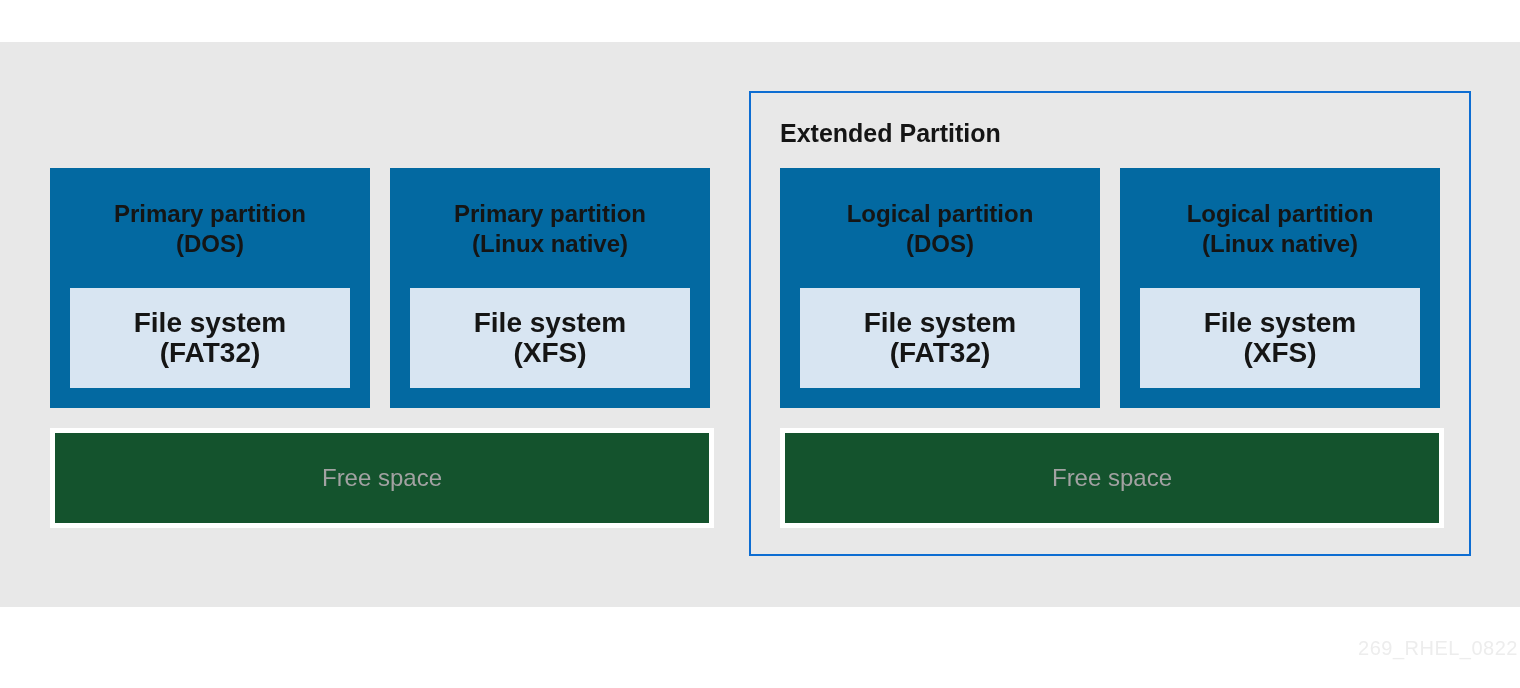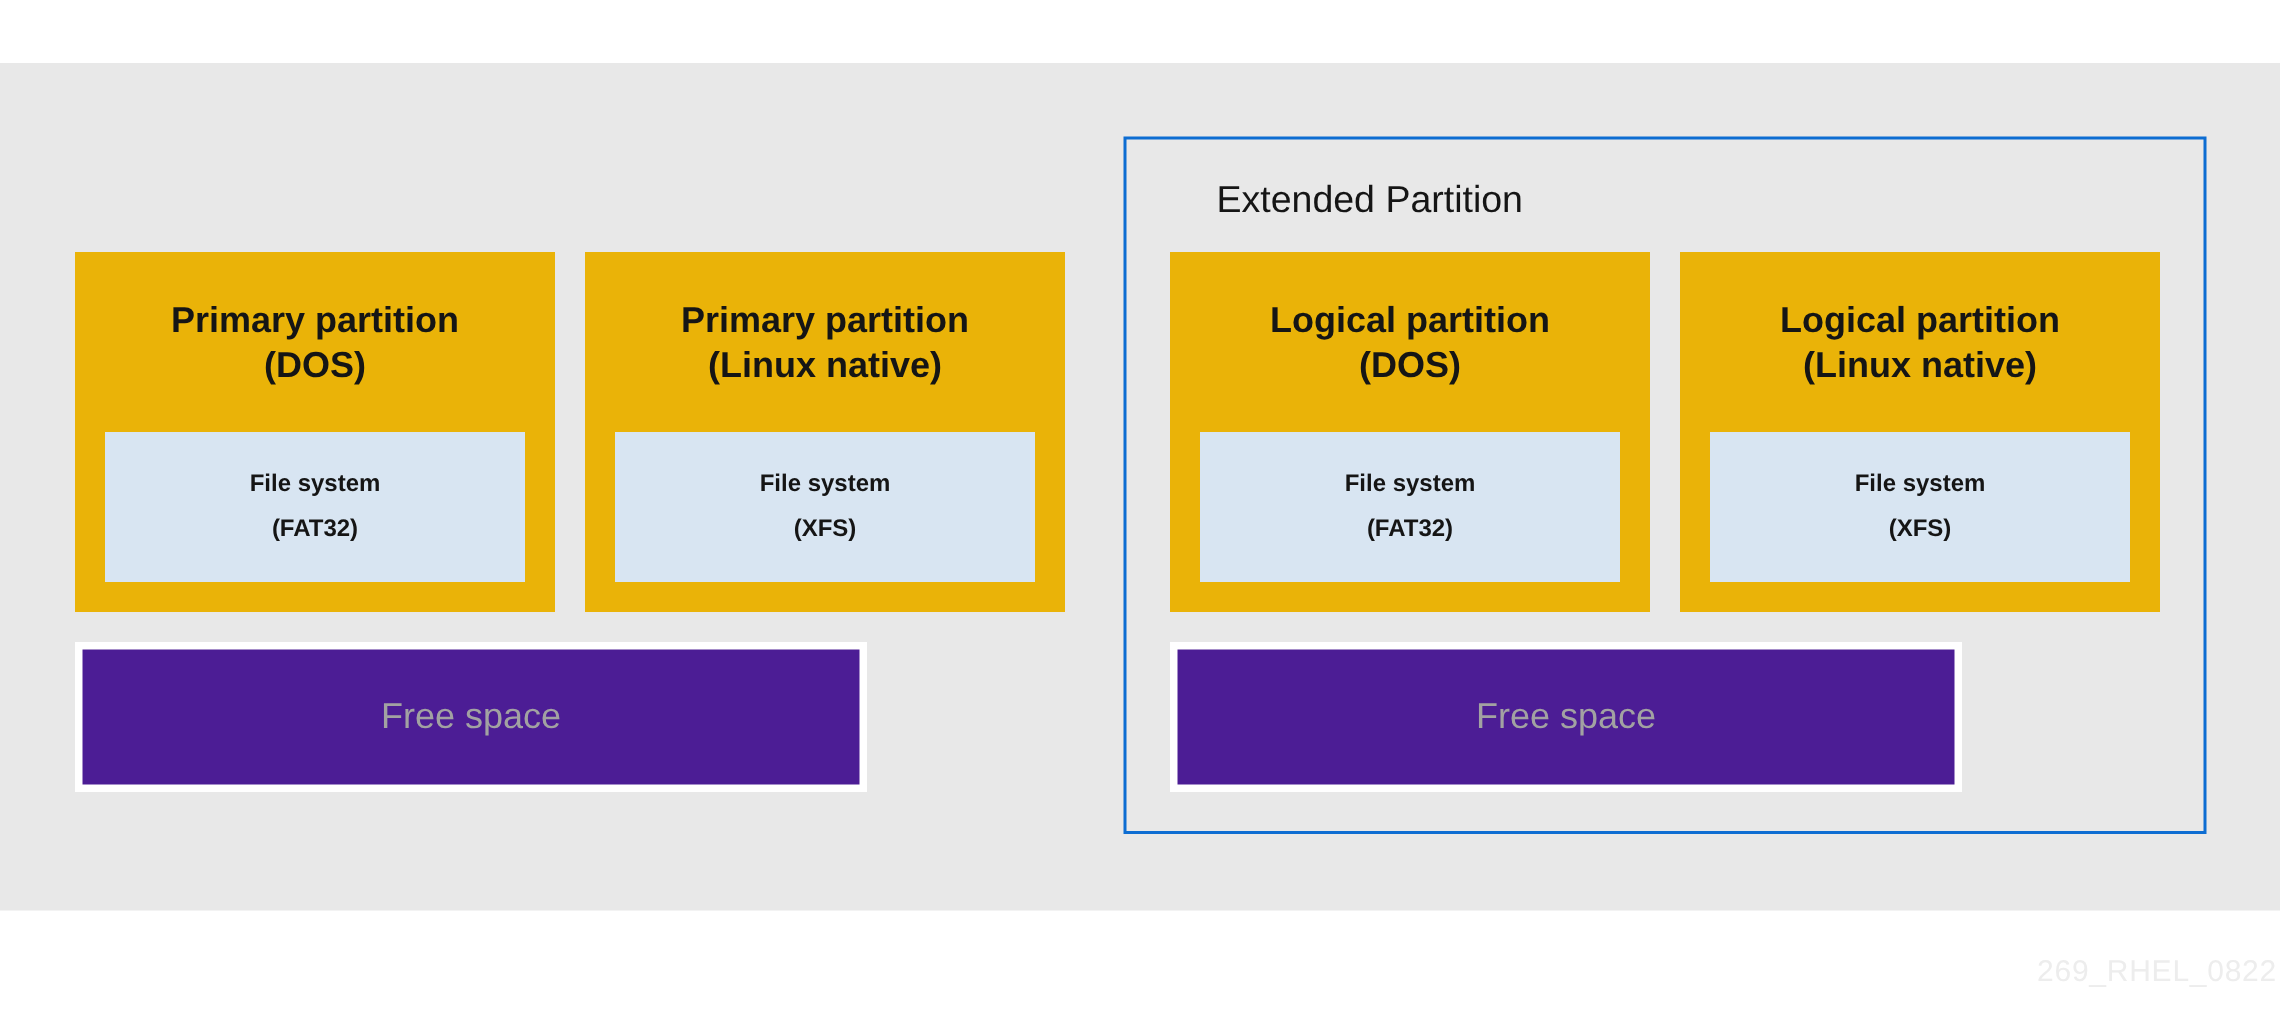--- a/index.html
+++ b/index.html
@@ -40,35 +40,35 @@
     left: 749px;
     top: 91px;
     width: 718px;
     height: 461px;
     border: 2px solid #0d6dd2;
     box-sizing: content-box;
     background: transparent;
   }
   .extended-label {
     position: absolute;
-    left: 811px;
+    left: 780px;
     top: 118px;
     font-size: 25px;
     line-height: 30px;
-    font-weight: 400;
+    font-weight: 700;
     color: #151515;
     white-space: nowrap;
   }
 
   .partition {
     position: absolute;
     top: 168px;
     width: 320px;
     height: 240px;
-    background: #eab308;
+    background: #0369a1;
   }
   .partition.p1 { left: 50px;  }
   .partition.p2 { left: 390px; }
   .partition.l1 { left: 780px; }
   .partition.l2 { left: 1120px; }
 
   .p-title {
     margin-top: 31px;
     text-align: center;
     font-size: 24px;
@@ -82,34 +82,34 @@
     position: absolute;
     left: 20px;
     top: 120px;
     width: 280px;
     height: 100px;
     background: #d8e5f2;
     display: flex;
     flex-direction: column;
     justify-content: center;
     text-align: center;
-    font-size: 16px;
+    font-size: 28px;
     line-height: 30px;
     color: #151515;
   }
   .fs-name { display: block; font-weight: 700; }
   .fs-type { display: block; font-weight: 700; }
 
   .free-space {
     position: absolute;
     top: 428px;
-    width: 528px;
+    width: 664px;
     height: 100px;
     box-sizing: border-box;
-    background: #4c1d95;
+    background: #14532d;
     border: 5px solid #ffffff;
     display: flex;
     align-items: center;
     justify-content: center;
     font-size: 24px;
     font-weight: 400;
     color: #a2a2a2;
   }
   .free-space.left  { left: 50px; }
   .free-space.right { left: 780px; }

